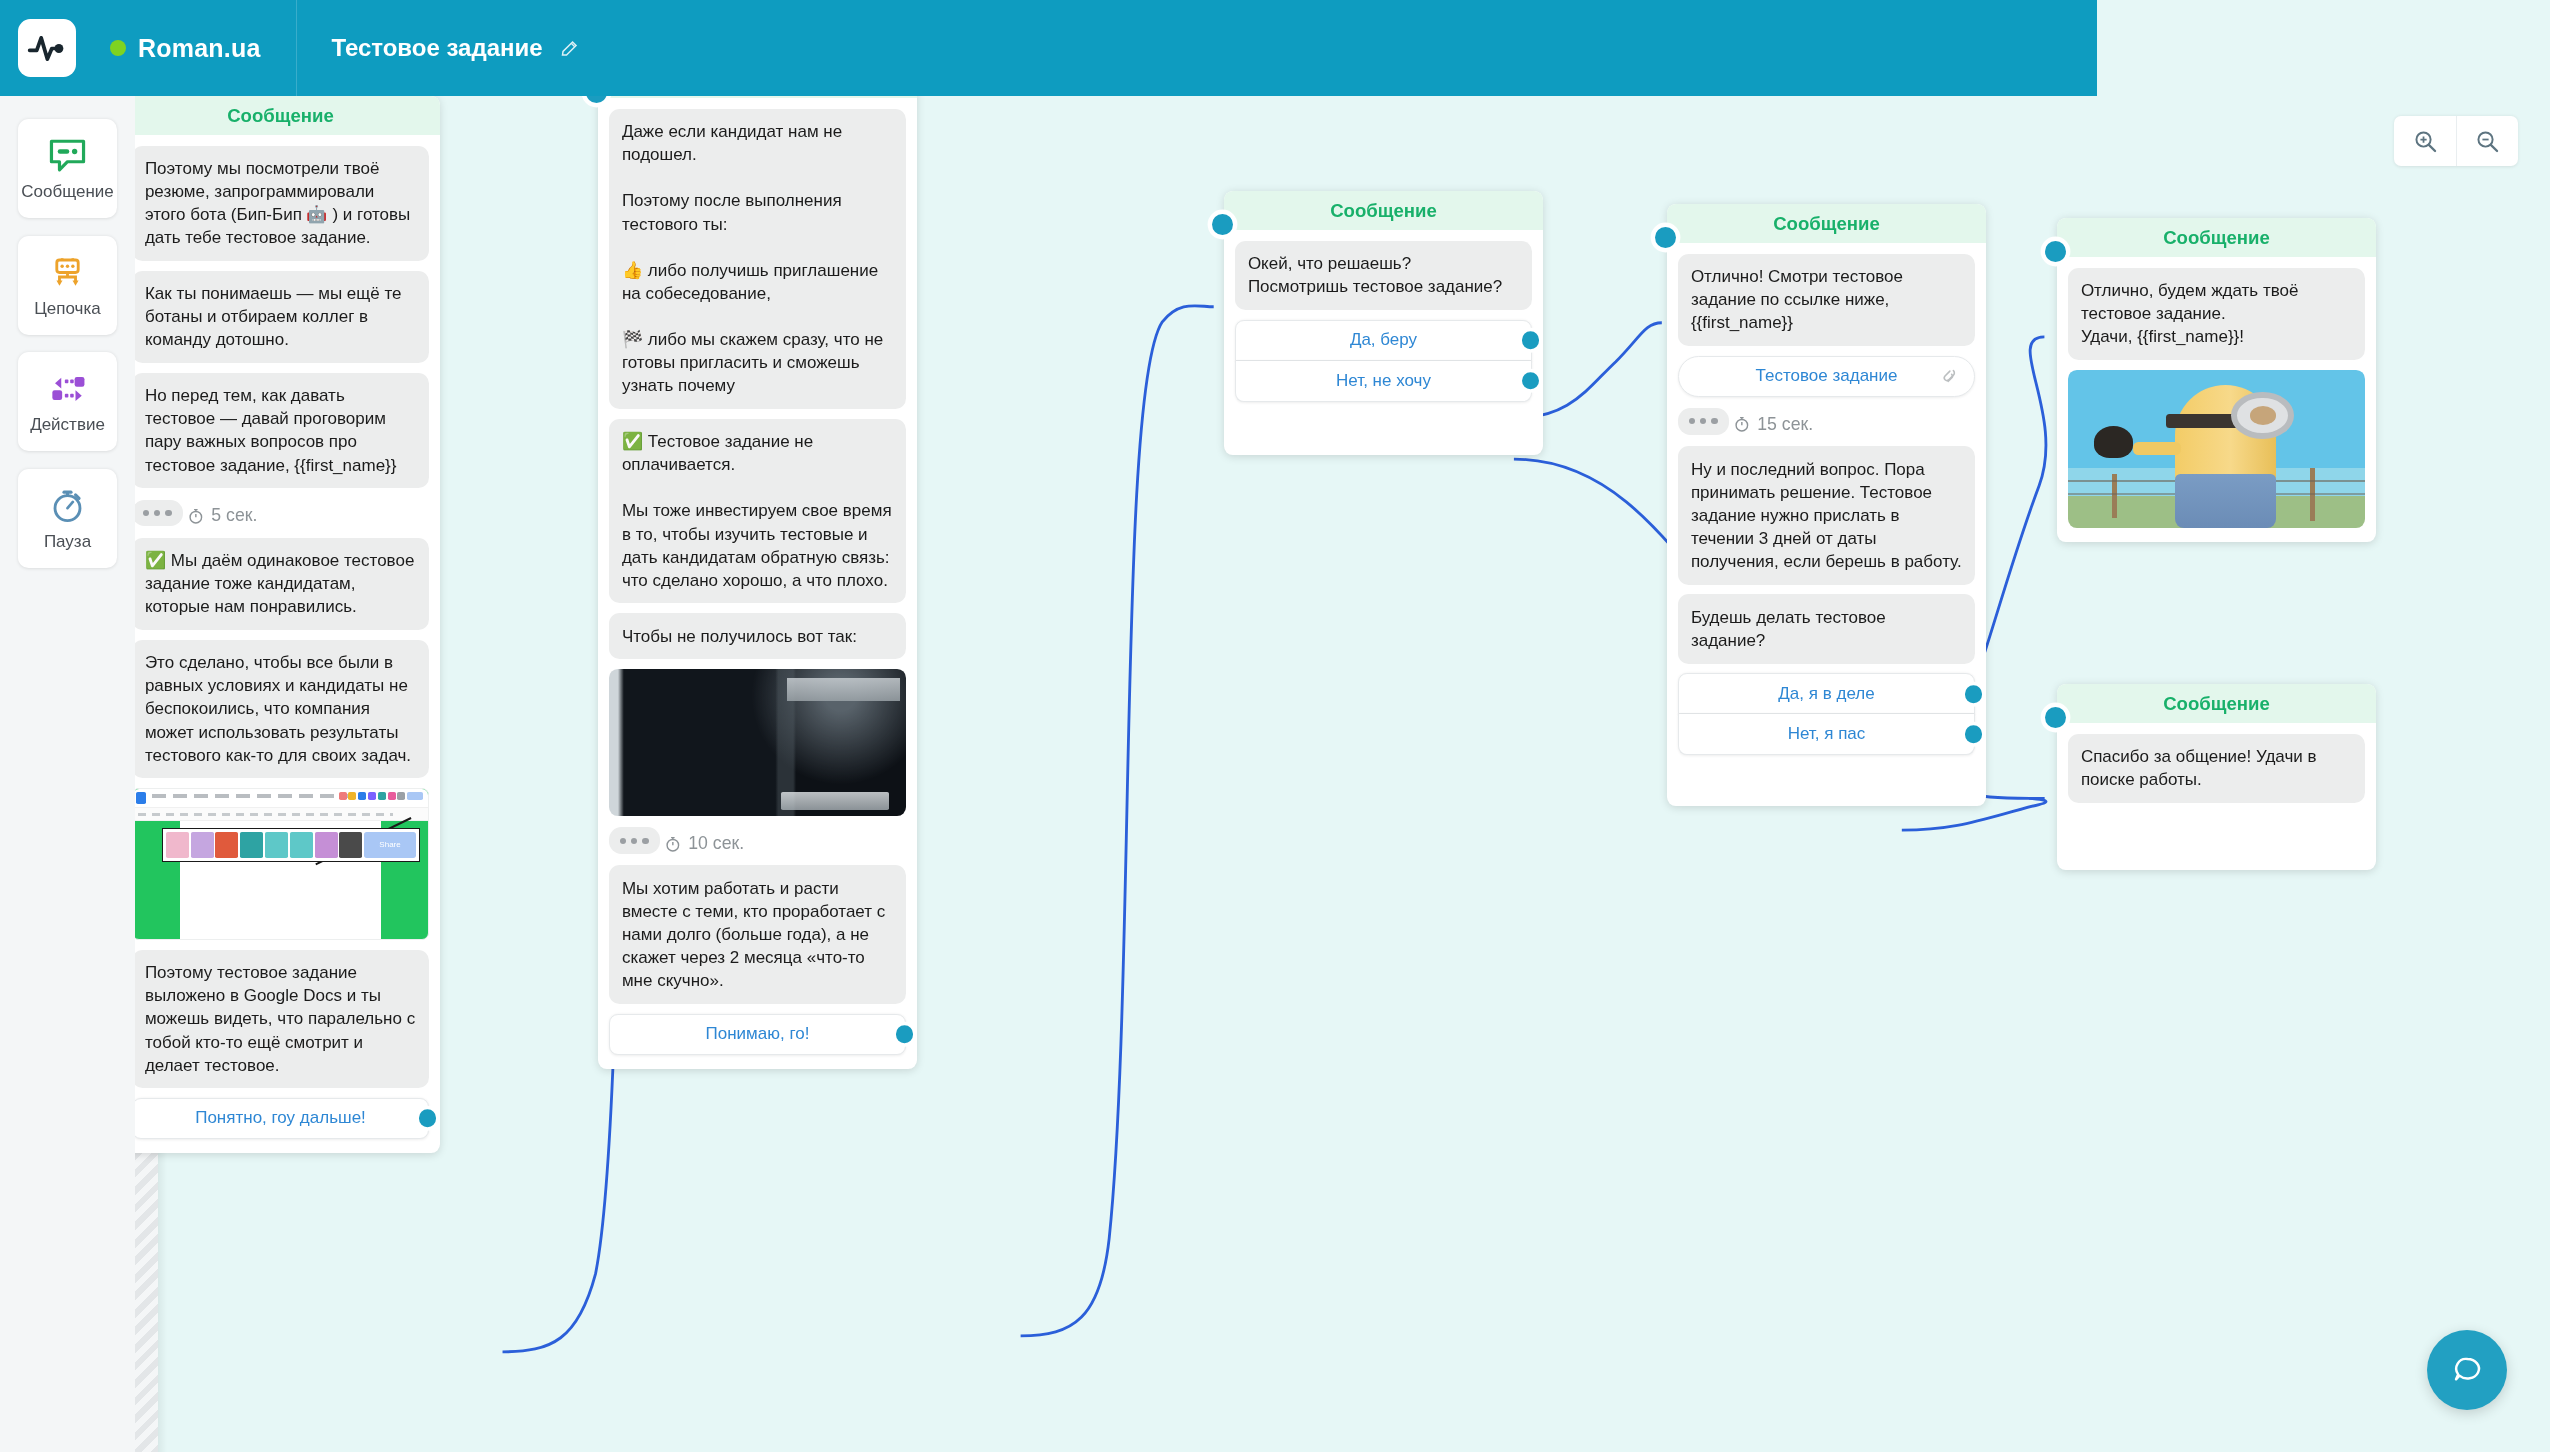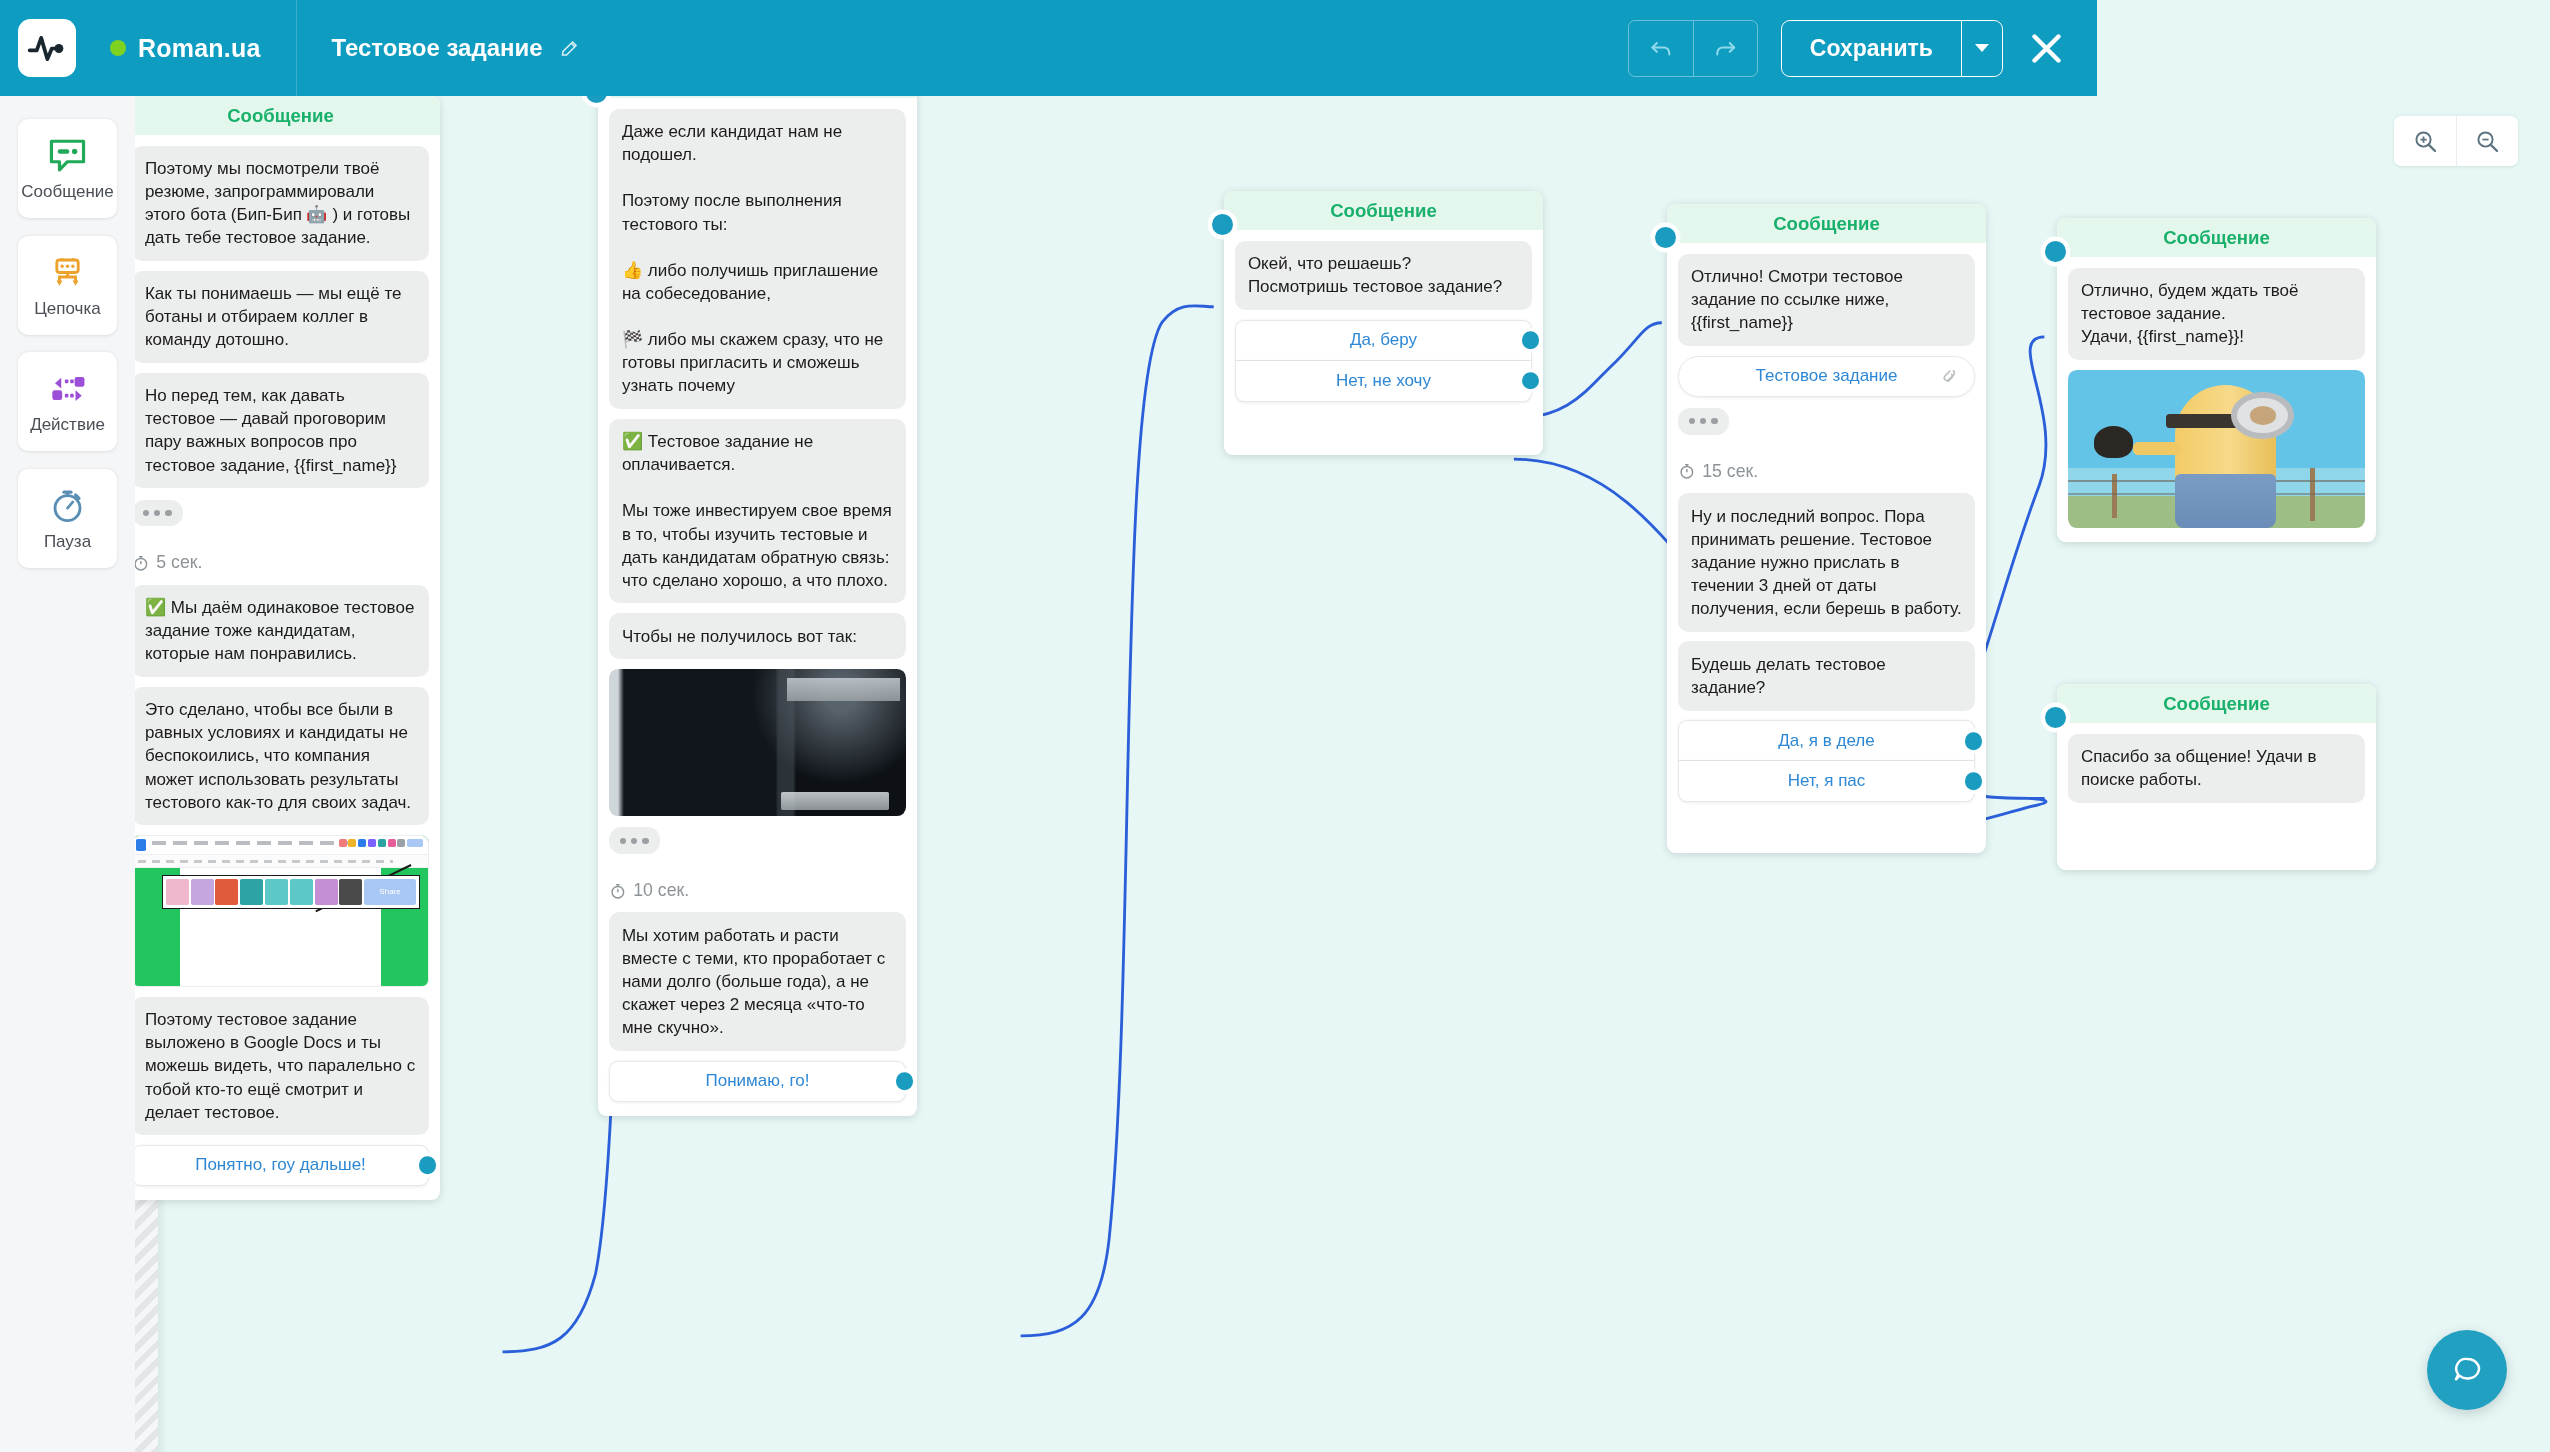--- a/index.html
+++ b/index.html
@@ -209,23 +209,22 @@
     height: 41px; display: flex; align-items: center; justify-content: center;
     color: #2e87d4; font-size: 17px; position: relative;
     box-shadow: 0 0.9px 2.7px rgba(0,0,0,.07); cursor: pointer;
   }
   .link-icon {
     position: absolute; right: 14px; top: 50%; transform: translateY(-50%);
     width: 19.5px; height: 19.5px; opacity: .45;
   }
 
   .delay {
-    display: flex; align-items: flex-start; gap: 26px;
+    display: flex; align-items: flex-end; gap: 4px;
     margin: 1.8px 0;
-    flex-direction: column;
   }
   .typing-pill {
     background: #eceded; border-radius: 12.4px;
     width: 51px; height: 26.6px;
     display: flex; align-items: center; justify-content: center; gap: 5.3px;
   }
   .typing-pill i { width: 6.2px; height: 6.2px; border-radius: 50%; background: #9b9fa3; display:block; }
   .delay-text { color: #8d9397; font-size: 17.7px; display: flex; align-items: center; gap: 7px; }
   .delay-text svg { width: 17.7px; height: 17.7px; }
 
@@ -350,47 +349,20 @@
   <div class="topbar-sep"></div>
 
   <div class="flow-title-wrap">
     <span class="flow-title">Тестовое задание</span>
     <svg class="pencil-icon" viewBox="0 0 24 24">
       <path d="M4 19.5 L4.6 15.4 L15.5 4.5 L19.5 8.5 L8.6 19.4 Z" fill="none" stroke="#ffffff" stroke-width="1.7"></path>
       <path d="M14 6 L18 10" stroke="#ffffff" stroke-width="1.7"></path>
     </svg>
   </div>
 
-  <div class="topbar-right">
-    <div class="undo-redo">
-      <div class="ur-btn">
-        <svg viewBox="0 0 30 30">
-          <path d="M10 9 L5 14 L10 19" fill="none" stroke="#8fd9ea" stroke-width="2.3" stroke-linecap="round" stroke-linejoin="round"></path>
-          <path d="M5 14 H18 a6 6 0 0 1 6 6 v2" fill="none" stroke="#8fd9ea" stroke-width="2.3" stroke-linecap="round"></path>
-        </svg>
-      </div>
-      <div class="ur-btn">
-        <svg viewBox="0 0 30 30">
-          <path d="M20 9 L25 14 L20 19" fill="none" stroke="#8fd9ea" stroke-width="2.3" stroke-linecap="round" stroke-linejoin="round"></path>
-          <path d="M25 14 H12 a6 6 0 0 0 -6 6 v2" fill="none" stroke="#8fd9ea" stroke-width="2.3" stroke-linecap="round"></path>
-        </svg>
-      </div>
-    </div>
-
-    <div class="save-group">
-      <div class="save-btn">Сохранить</div>
-      <div class="save-caret">
-        <i></i>
-      </div>
-    </div>
-
-    <svg class="close-x" viewBox="0 0 24 24">
-      <path d="M5 5 L19 19 M19 5 L5 19" stroke="#ffffff" stroke-width="2.6" stroke-linecap="round"></path>
-    </svg>
-  </div>
 </div>
 
 <div class="rail">
 
   <div class="rail-item">
     <svg viewBox="0 0 46 46">
       <path d="M5 7 H41 V30 H23 L14 39 V30 H5 Z" fill="none" stroke="#21a95a" stroke-width="3.6" stroke-linejoin="round"></path>
       <rect x="12" y="16" width="13" height="5" rx="2.5" fill="#21a95a"></rect>
       <circle cx="31" cy="18.5" r="3" fill="#21a95a"></circle>
     </svg>

